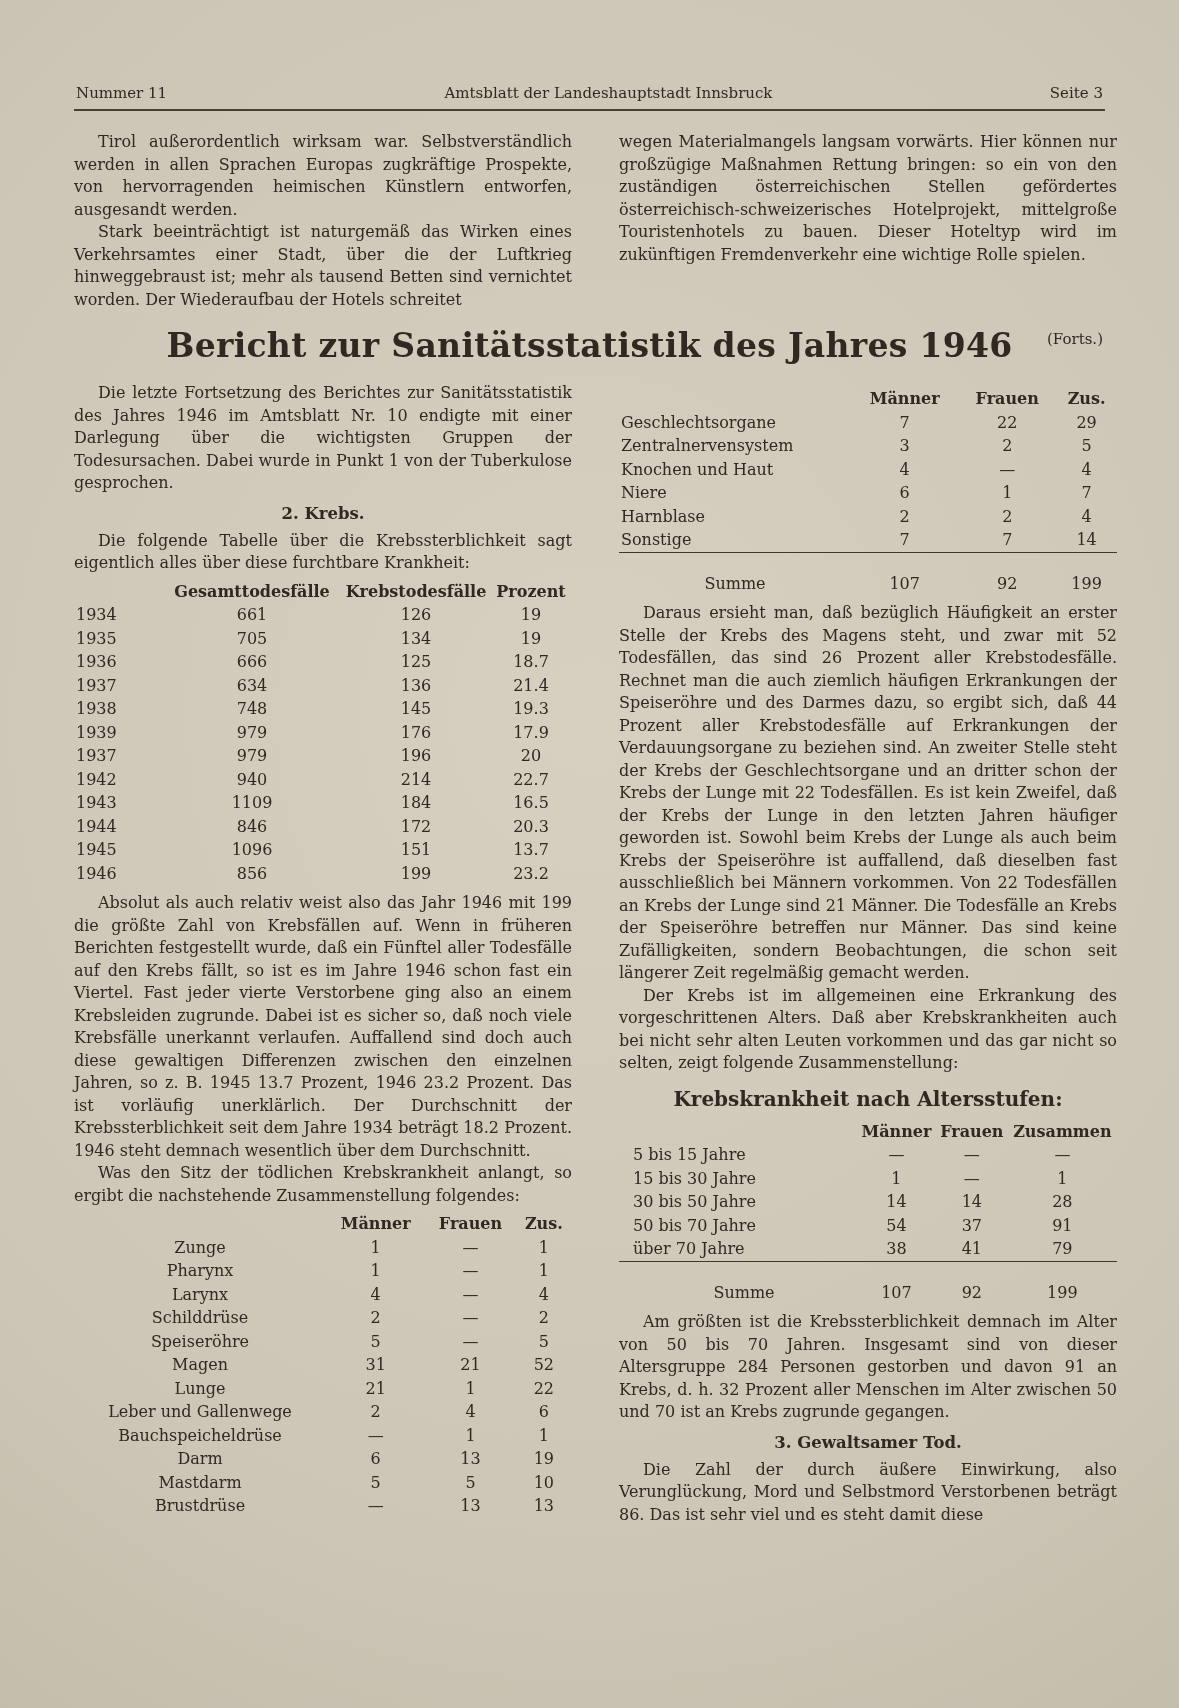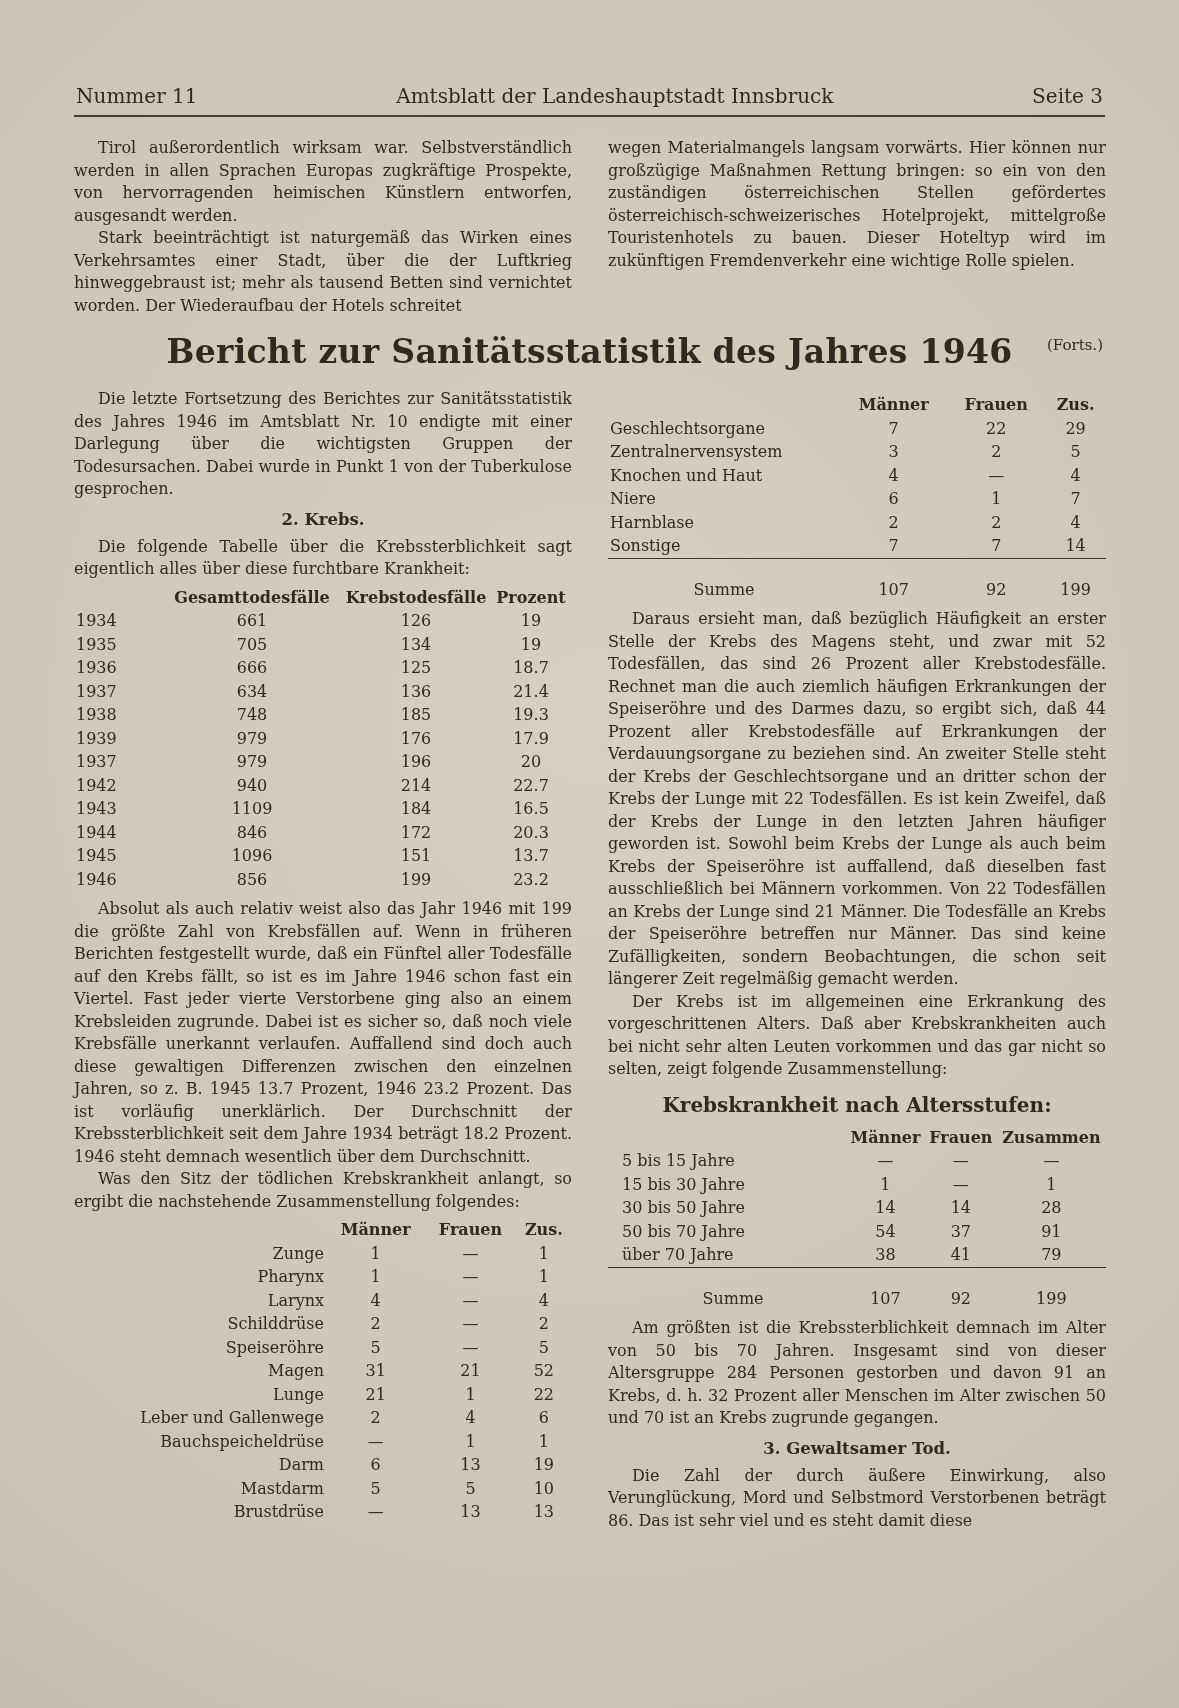--- a/index.html
+++ b/index.html
@@ -5,24 +5,24 @@
   * { box-sizing: border-box; }
   html, body { margin: 0; padding: 0; }
   body {
     width: 1179px; height: 1708px; overflow: hidden;
     font-family: "DejaVu Serif", "Liberation Serif", serif;
     color: #2e2a21;
     background: radial-gradient(ellipse 120% 90% at 50% 42%, #d6d0c1 0%, #ccc6b6 55%, #bab4a2 100%);
   }
   .page { width: 1179px; height: 1708px; padding: 84px 74px 40px; position: relative; }
 
-  .masthead { display: flex; justify-content: space-between; align-items: flex-start; font-size: 20px; padding: 0 2px 7px; }
+  .masthead { display: flex; justify-content: space-between; align-items: flex-start; font-size: 15px; padding: 0 2px 7px; }
   .masthead-rule { border-top: 2px solid #45402f; height: 0; margin-bottom: 20px; }
 
-  .cols { display: flex; gap: 36px; }
+  .cols { display: flex; gap: 47px; }
   .col { width: 498px; flex: 0 0 498px; }
 
   p { margin: 0; text-align: justify; font-size: 16px; line-height: 22.5px; }
   p.indent { text-indent: 24px; }
   p.gap-top { margin-top: 1px; }
 
   .article-title-row { position: relative; text-align: center; margin: 15px 0 17px; }
   .article-title { display: inline; font-size: 33px; font-weight: bold; letter-spacing: 0.3px; }
   .continuation { position: absolute; right: 2px; bottom: 17px; font-size: 15px; }
 
@@ -30,21 +30,21 @@
   .age-heading { font-size: 20px; font-weight: bold; text-align: center; margin: 12px 0 9px; }
 
   table.tbl { width: 100%; border-collapse: collapse; font-size: 16px; line-height: 21.5px; margin: 5px 0 7px; }
   .tbl th { font-weight: bold; text-align: center; padding: 1px 2px; }
   .tbl td { text-align: center; padding: 1px 2px; }
 
   .mortality th:nth-child(1), .mortality td:nth-child(1) { width: 88px; text-align: left; }
   .mortality th:nth-child(2), .mortality td:nth-child(2) { width: 180px; }
   .mortality th:nth-child(3), .mortality td:nth-child(3) { width: 148px; }
 
-  .site-left th:nth-child(1), .site-left td:nth-child(1) { width: 252px; text-align: right; }
+  .site-left th:nth-child(1), .site-left td:nth-child(1) { width: 252px; text-align: center; }
   .site-right th:nth-child(1), .site-right td:nth-child(1) { width: 232px; text-align: left; }
 
   .age th:nth-child(1), .age td:nth-child(1) { width: 238px; text-align: left; padding-left: 14px; }
 
   .total td { border-top: 1.5px solid #3d382a; padding-top: 20px; }
   .total td:first-child { text-align: center; font-weight: normal; }
 </style>
 </head>
 <body>
 
@@ -111,21 +111,21 @@
             </tr>
             <tr>
               <td>1937</td>
               <td>634</td>
               <td>136</td>
               <td>21.4</td>
             </tr>
             <tr>
               <td>1938</td>
               <td>748</td>
-              <td>185</td>
+              <td>145</td>
               <td>19.3</td>
             </tr>
             <tr>
               <td>1939</td>
               <td>979</td>
               <td>176</td>
               <td>17.9</td>
             </tr>
             <tr>
               <td>1937</td>

